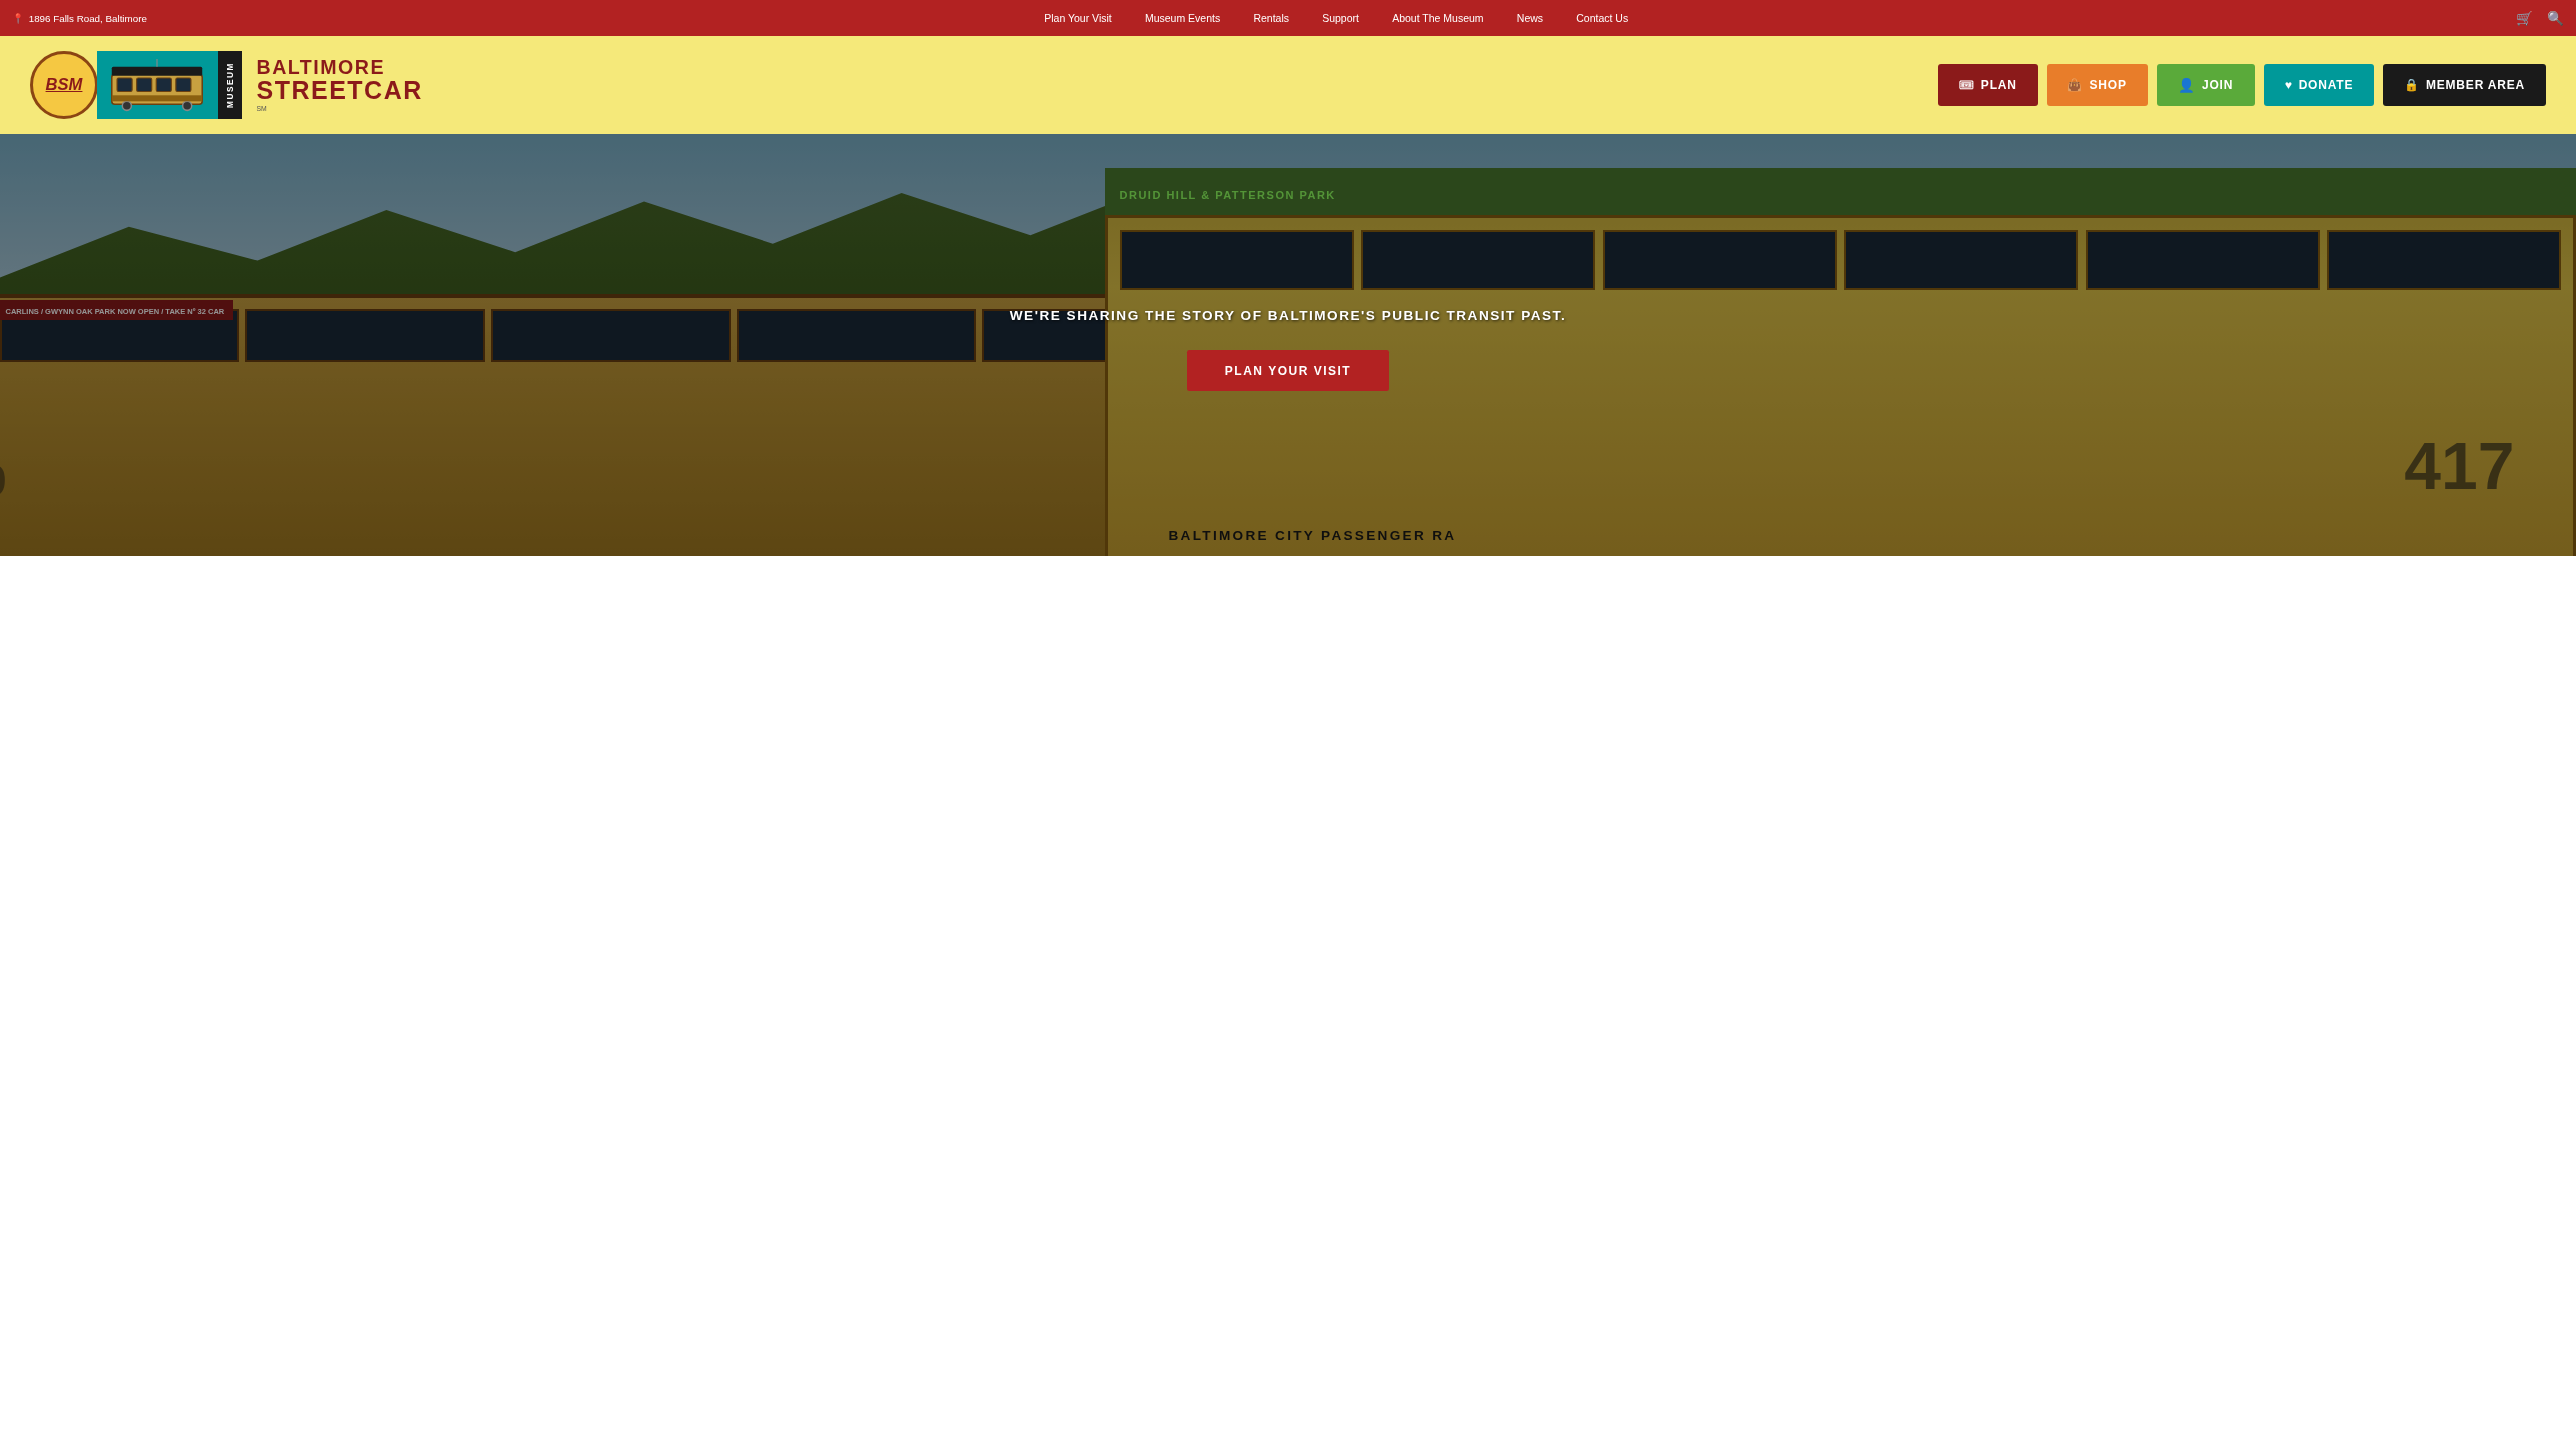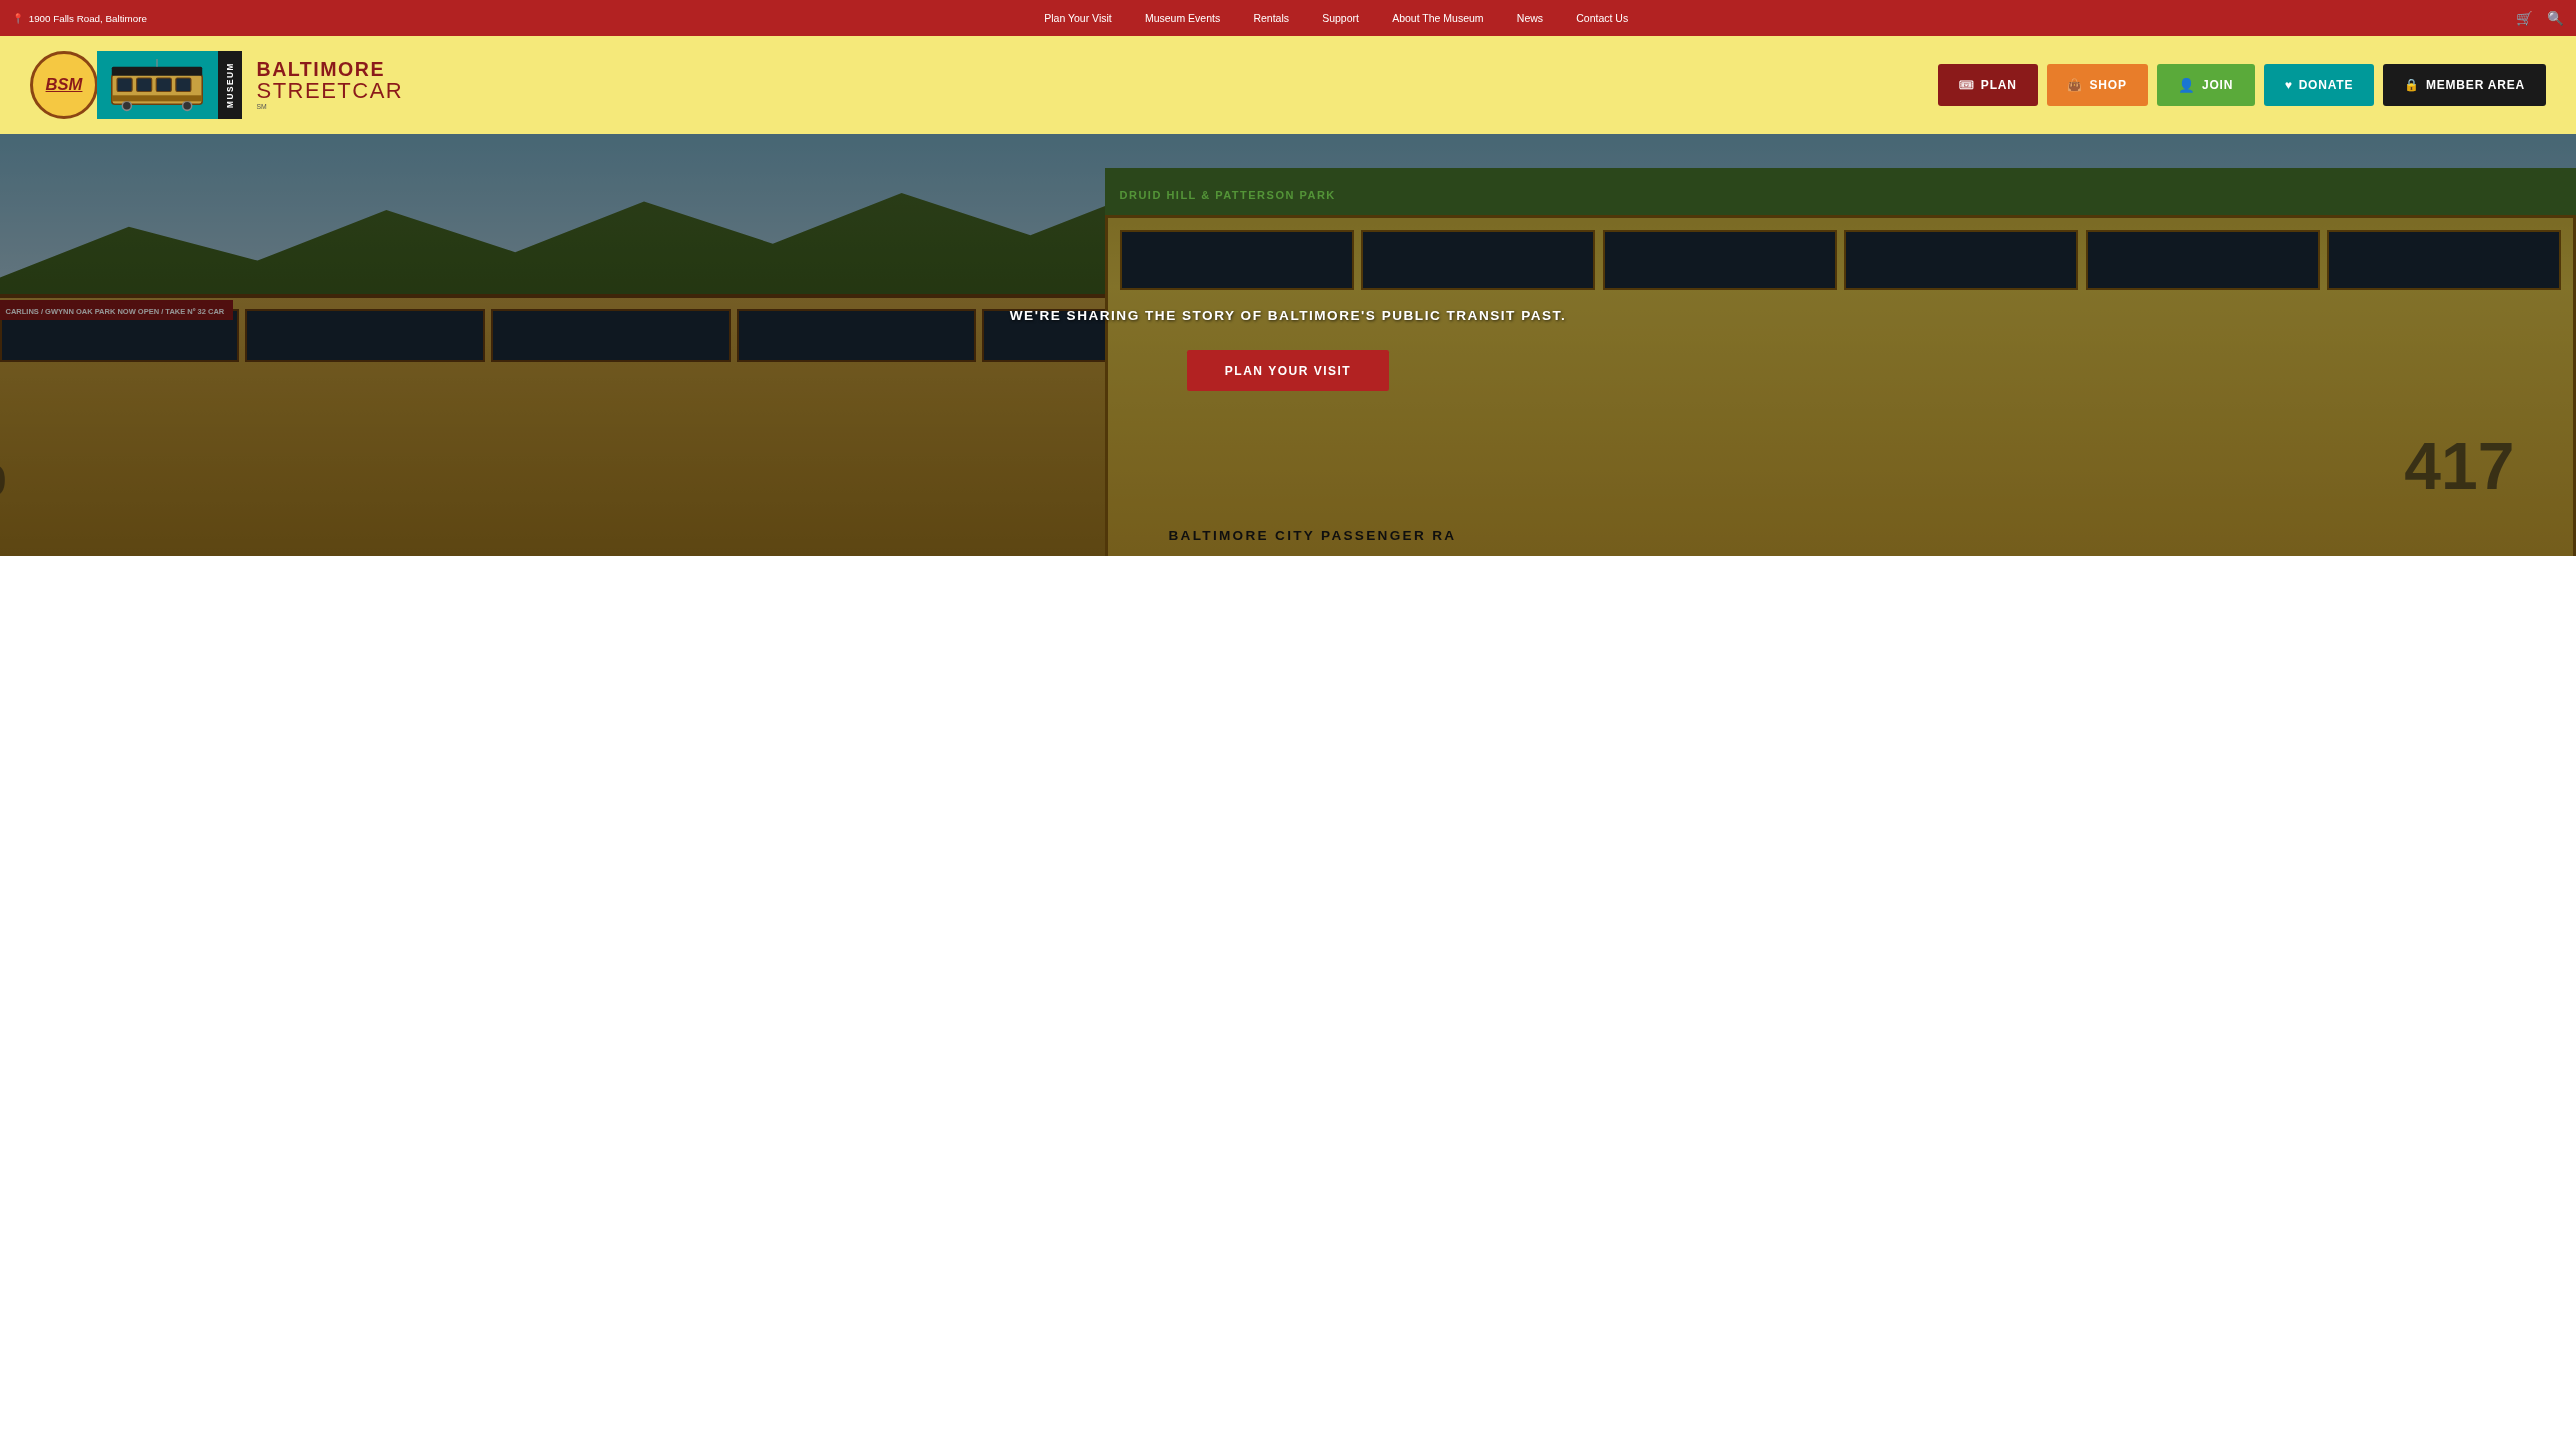--- a/index.html
+++ b/index.html
@@ -124,22 +124,22 @@
     }
     .logo-baltimore {
       font-size: 19.6px;
       font-weight: 900;
       color: #8b1a1a;
       letter-spacing: 1.5px;
       text-transform: uppercase;
       line-height: 1;
     }
     .logo-streetcar {
-      font-size: 22px;
-      font-weight: 400;
+      font-size: 25px;
+      font-weight: 700;
       color: #8b1a1a;
       letter-spacing: 1.5px;
       text-transform: uppercase;
       line-height: 1;
     }
     .logo-sm {
       font-size: 6.8px;
       color: #555;
       margin-top: 1.5px;
     }
@@ -265,21 +265,21 @@
       cursor: pointer;
       border-radius: 2.3px;
     }
   </style>
 </head>
 <body>
 
 <nav class="top-nav">
   <div class="address">
     <span>📍</span>
-    <span>1900 Falls Road, Baltimore</span>
+    <span>1896 Falls Road, Baltimore</span>
   </div>
   <div class="nav-links">
     <a class="nav-link">Plan Your Visit</a>
     <a class="nav-link">Museum Events</a>
     <a class="nav-link">Rentals</a>
     <a class="nav-link">Support</a>
     <a class="nav-link">About The Museum</a>
     <a class="nav-link">News</a>
     <a class="nav-link">Contact Us</a>
   </div>

